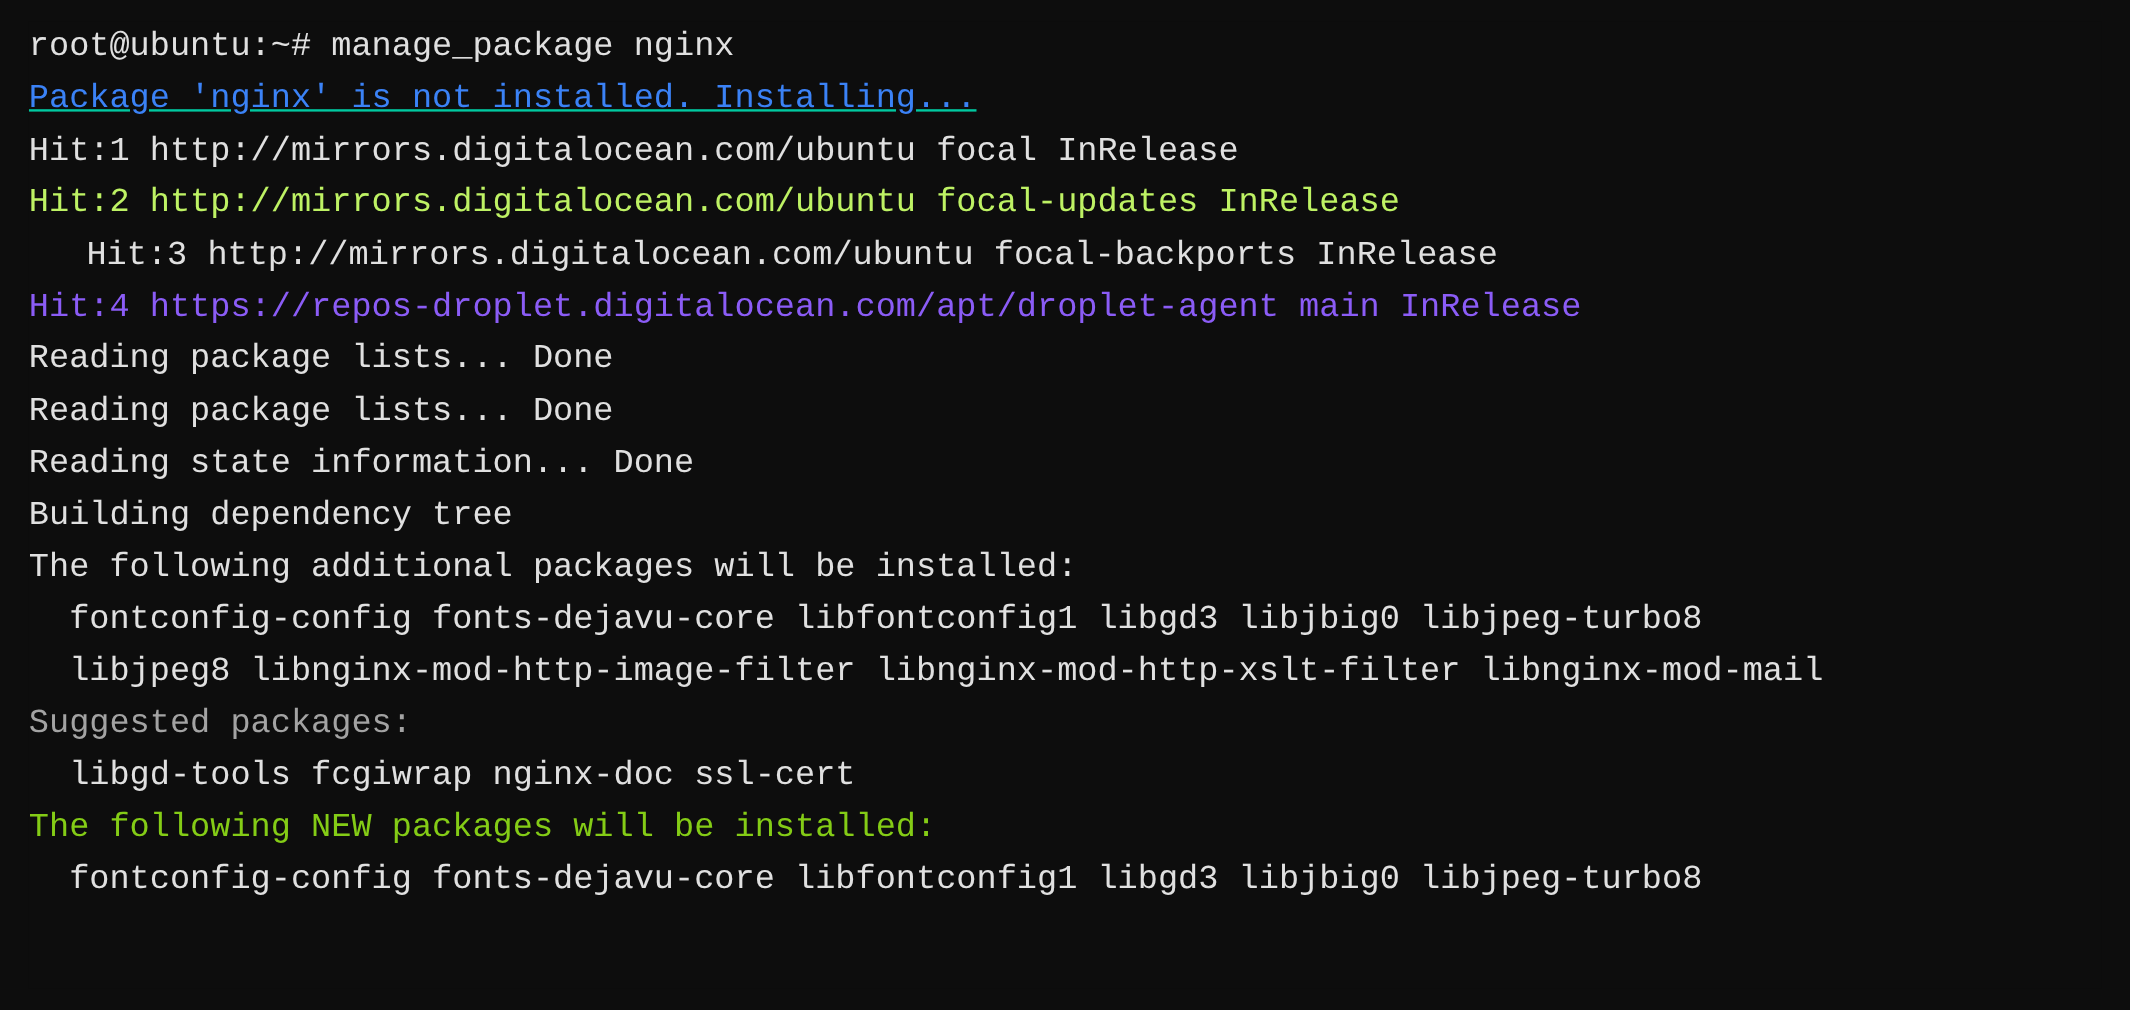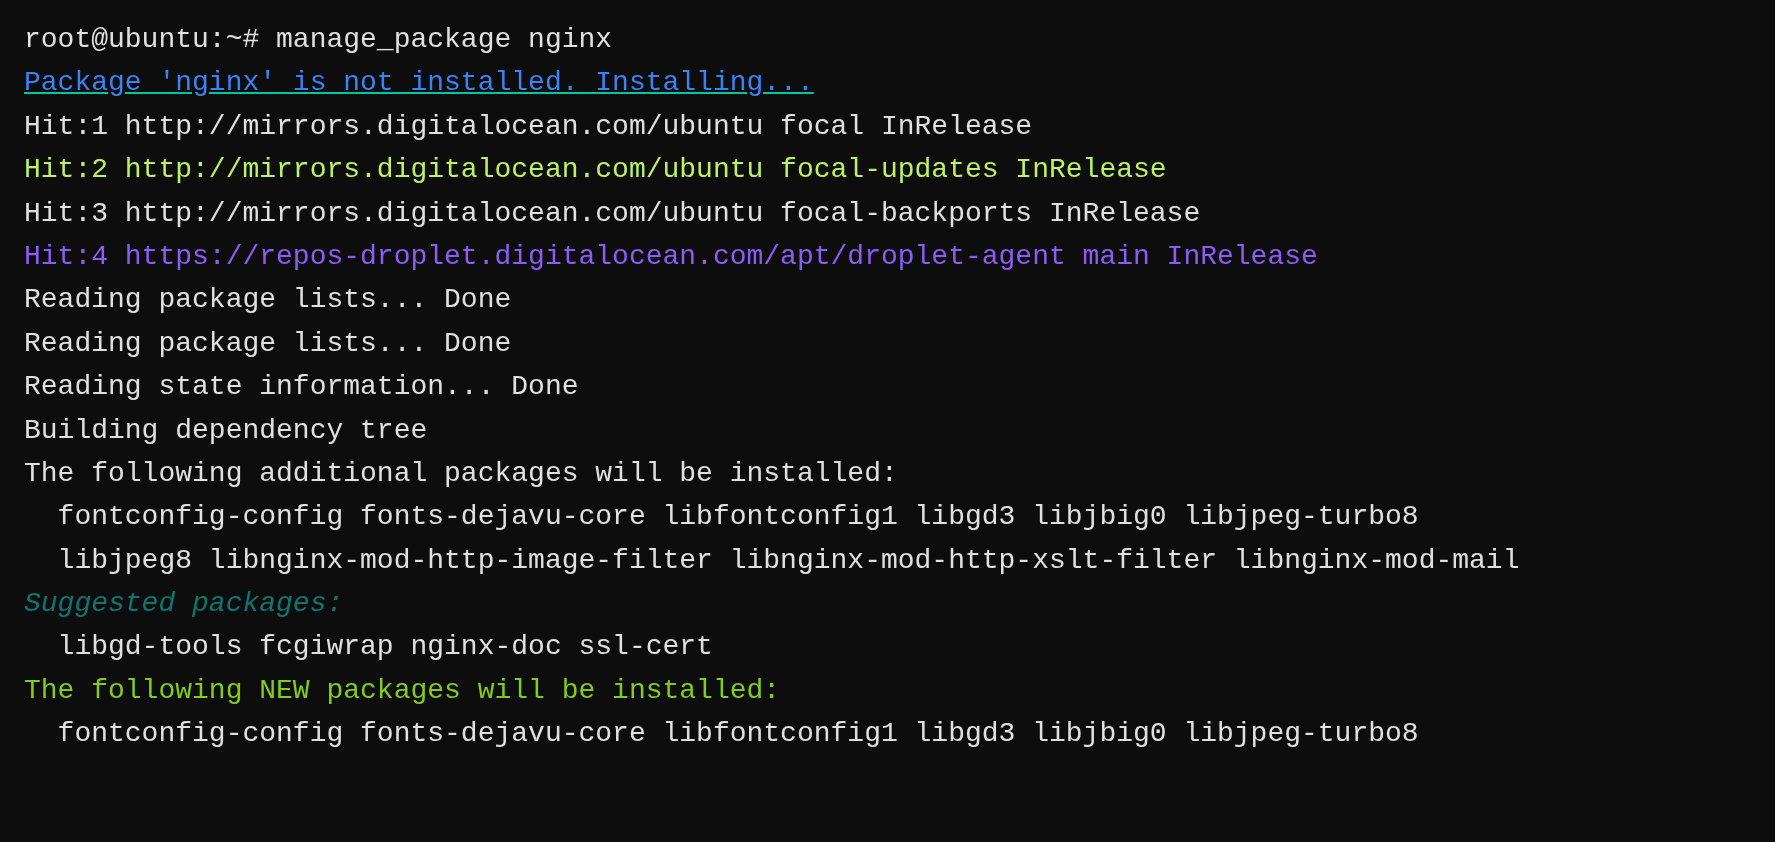--- a/index.html
+++ b/index.html
@@ -34,27 +34,27 @@
   </style>
 </head>
 <body>
 
 <div class="terminal">
   <div id="lines-container">
       <div class="line" style="color: rgb(224, 224, 224);">root@ubuntu:~# manage_package nginx</div>
       <div class="line" style="color: #3b82f6; text-decoration: underline rgb(0, 200, 160);">Package 'nginx' is not installed. Installing...</div>
       <div class="line" style="color: rgb(224, 224, 224);">Hit:1 http://mirrors.digitalocean.com/ubuntu focal InRelease</div>
       <div class="line" style="color: #bef264;">Hit:2 http://mirrors.digitalocean.com/ubuntu focal-updates InRelease</div>
-      <div class="line" style="color: rgb(224, 224, 224);">Hit:3 http://mirrors.digitalocean.com/ubuntu focal-backports InRelease</div>
+      <div class="line" style="color: rgb(224, 224, 224); margin-left: 48px;">Hit:3 http://mirrors.digitalocean.com/ubuntu focal-backports InRelease</div>
       <div class="line" style="color: #8b5cf6;">Hit:4 https://repos-droplet.digitalocean.com/apt/droplet-agent main InRelease</div>
       <div class="line" style="color: rgb(224, 224, 224);">Reading package lists... Done</div>
       <div class="line" style="color: rgb(224, 224, 224);">Reading package lists... Done</div>
       <div class="line" style="color: rgb(224, 224, 224);">Reading state information... Done</div>
       <div class="line" style="color: rgb(224, 224, 224);">Building dependency tree</div>
       <div class="line" style="color: rgb(224, 224, 224);">The following additional packages will be installed:</div>
       <div class="line" style="color: rgb(224, 224, 224);">  fontconfig-config fonts-dejavu-core libfontconfig1 libgd3 libjbig0 libjpeg-turbo8</div>
       <div class="line" style="color: rgb(224, 224, 224);">  libjpeg8 libnginx-mod-http-image-filter libnginx-mod-http-xslt-filter libnginx-mod-mail</div>
-      <div class="line" style="color: #0f766e; font-style: italic;">Suggested packages:</div>
+      <div class="line" style="color: #a3a3a3;">Suggested packages:</div>
       <div class="line" style="color: rgb(224, 224, 224);">  libgd-tools fcgiwrap nginx-doc ssl-cert</div>
       <div class="line" style="color: #84cc16;">The following NEW packages will be installed:</div>
       <div class="line" style="color: rgb(224, 224, 224);">  fontconfig-config fonts-dejavu-core libfontconfig1 libgd3 libjbig0 libjpeg-turbo8</div>
     </div>
 </div>
 
 </body></html>

